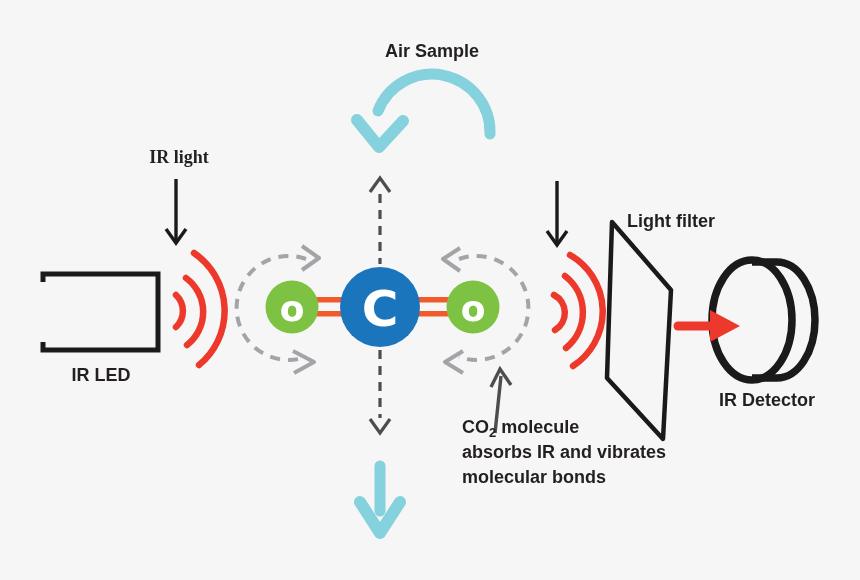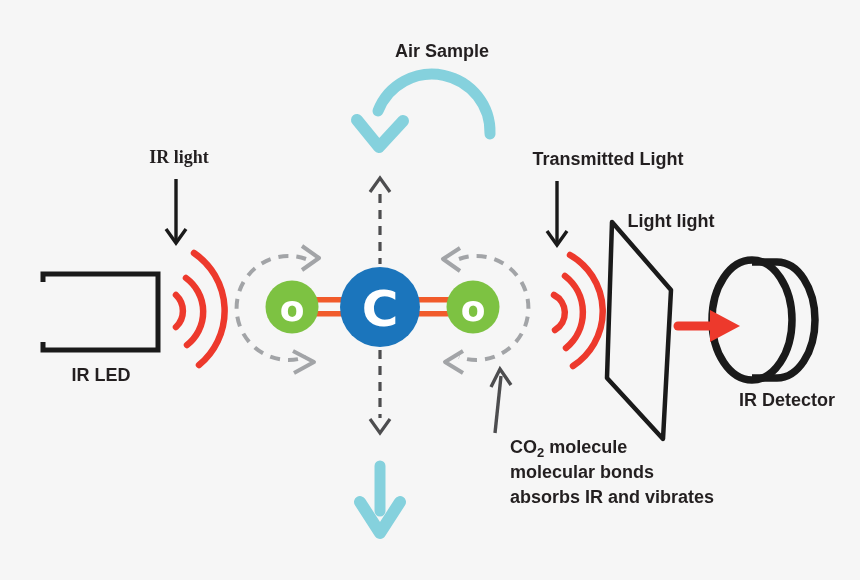--- a/index.html
+++ b/index.html
@@ -12,24 +12,23 @@
   }
   .stage svg{position:absolute;left:0;top:0;}
   .label{
     position:absolute;
     font:600 18px/1.15 "Liberation Sans",sans-serif;
     color:var(--text,#231f20);
     white-space:nowrap;
   }
   .label.centered{transform:translateX(-50%);}
   .note{
-    position:absolute;left:462px;top:435px;
+    position:absolute;left:462px;top:415px;
     font:600 18px/25px "Liberation Sans",sans-serif;
     color:var(--text,#231f20);
-    margin-left:48px;
   }
   .note sub{font-size:13px;line-height:0;vertical-align:-4px;}
   
   .ln-black{stroke:var(--line-black,#1a1a1a);fill:none;}
   .ln-red{stroke:var(--red,#ed392c);fill:none;stroke-linecap:round;}
   .fill-red{fill:var(--red,#ed392c);}
   .ln-cyan{stroke:var(--cyan,#85d1dd);fill:none;stroke-linecap:round;stroke-linejoin:round;}
   .ln-dash{stroke:var(--gray-dash,#a2a4a7);fill:none;}
   .ln-dark{stroke:var(--gray-dark,#4d4d4f);fill:none;}
   .fill-bond{fill:var(--bond-orange,#f15b2b);}
@@ -123,26 +122,25 @@
       <path class="ln-red" stroke-width="9" d="M 678 326 L 712 326"></path>
       <polygon class="fill-red" points="710,310 740,326 710,342"></polygon>
     </g>
 
     <g>
       <path class="ln-dark" stroke-width="3.4" d="M 495 433 L 501 376"></path>
       <path class="ln-dark" stroke-width="3.4" d="M 491 387 L 500 369 L 511 385"></path>
     </g>
   </svg>
 
-  <div class="label centered" style="left:432px;top:41px;margin-left:10px;">Air Sample</div>
+  <div class="label centered" style="left:432px;top:41px;">Air Sample</div>
   <div class="label centered" style="left:179px;top:147px;font-family:Liberation Serif, serif;">IR light</div>
-  <div class="label centered" style="left:608px;top:149px;">Transmitted Light</div>
-  <div class="label centered" style="left:671px;top:211px;">Light light</div>
+  <div class="label centered" style="left:671px;top:211px;">Light filter</div>
   <div class="label centered" style="left:101px;top:365px;">IR LED</div>
-  <div class="label centered" style="left:767px;top:390px;margin-left:20px;">IR Detector</div>
+  <div class="label centered" style="left:767px;top:390px;">IR Detector</div>
 
   <div class="note">
     <div><span>CO</span><sub>2</sub><span> molecule</span></div>
+    <div>absorbs IR and vibrates</div>
     <div>molecular bonds</div>
-    <div>absorbs IR and vibrates</div>
   </div>
 
 </div>
 
 </body></html>

